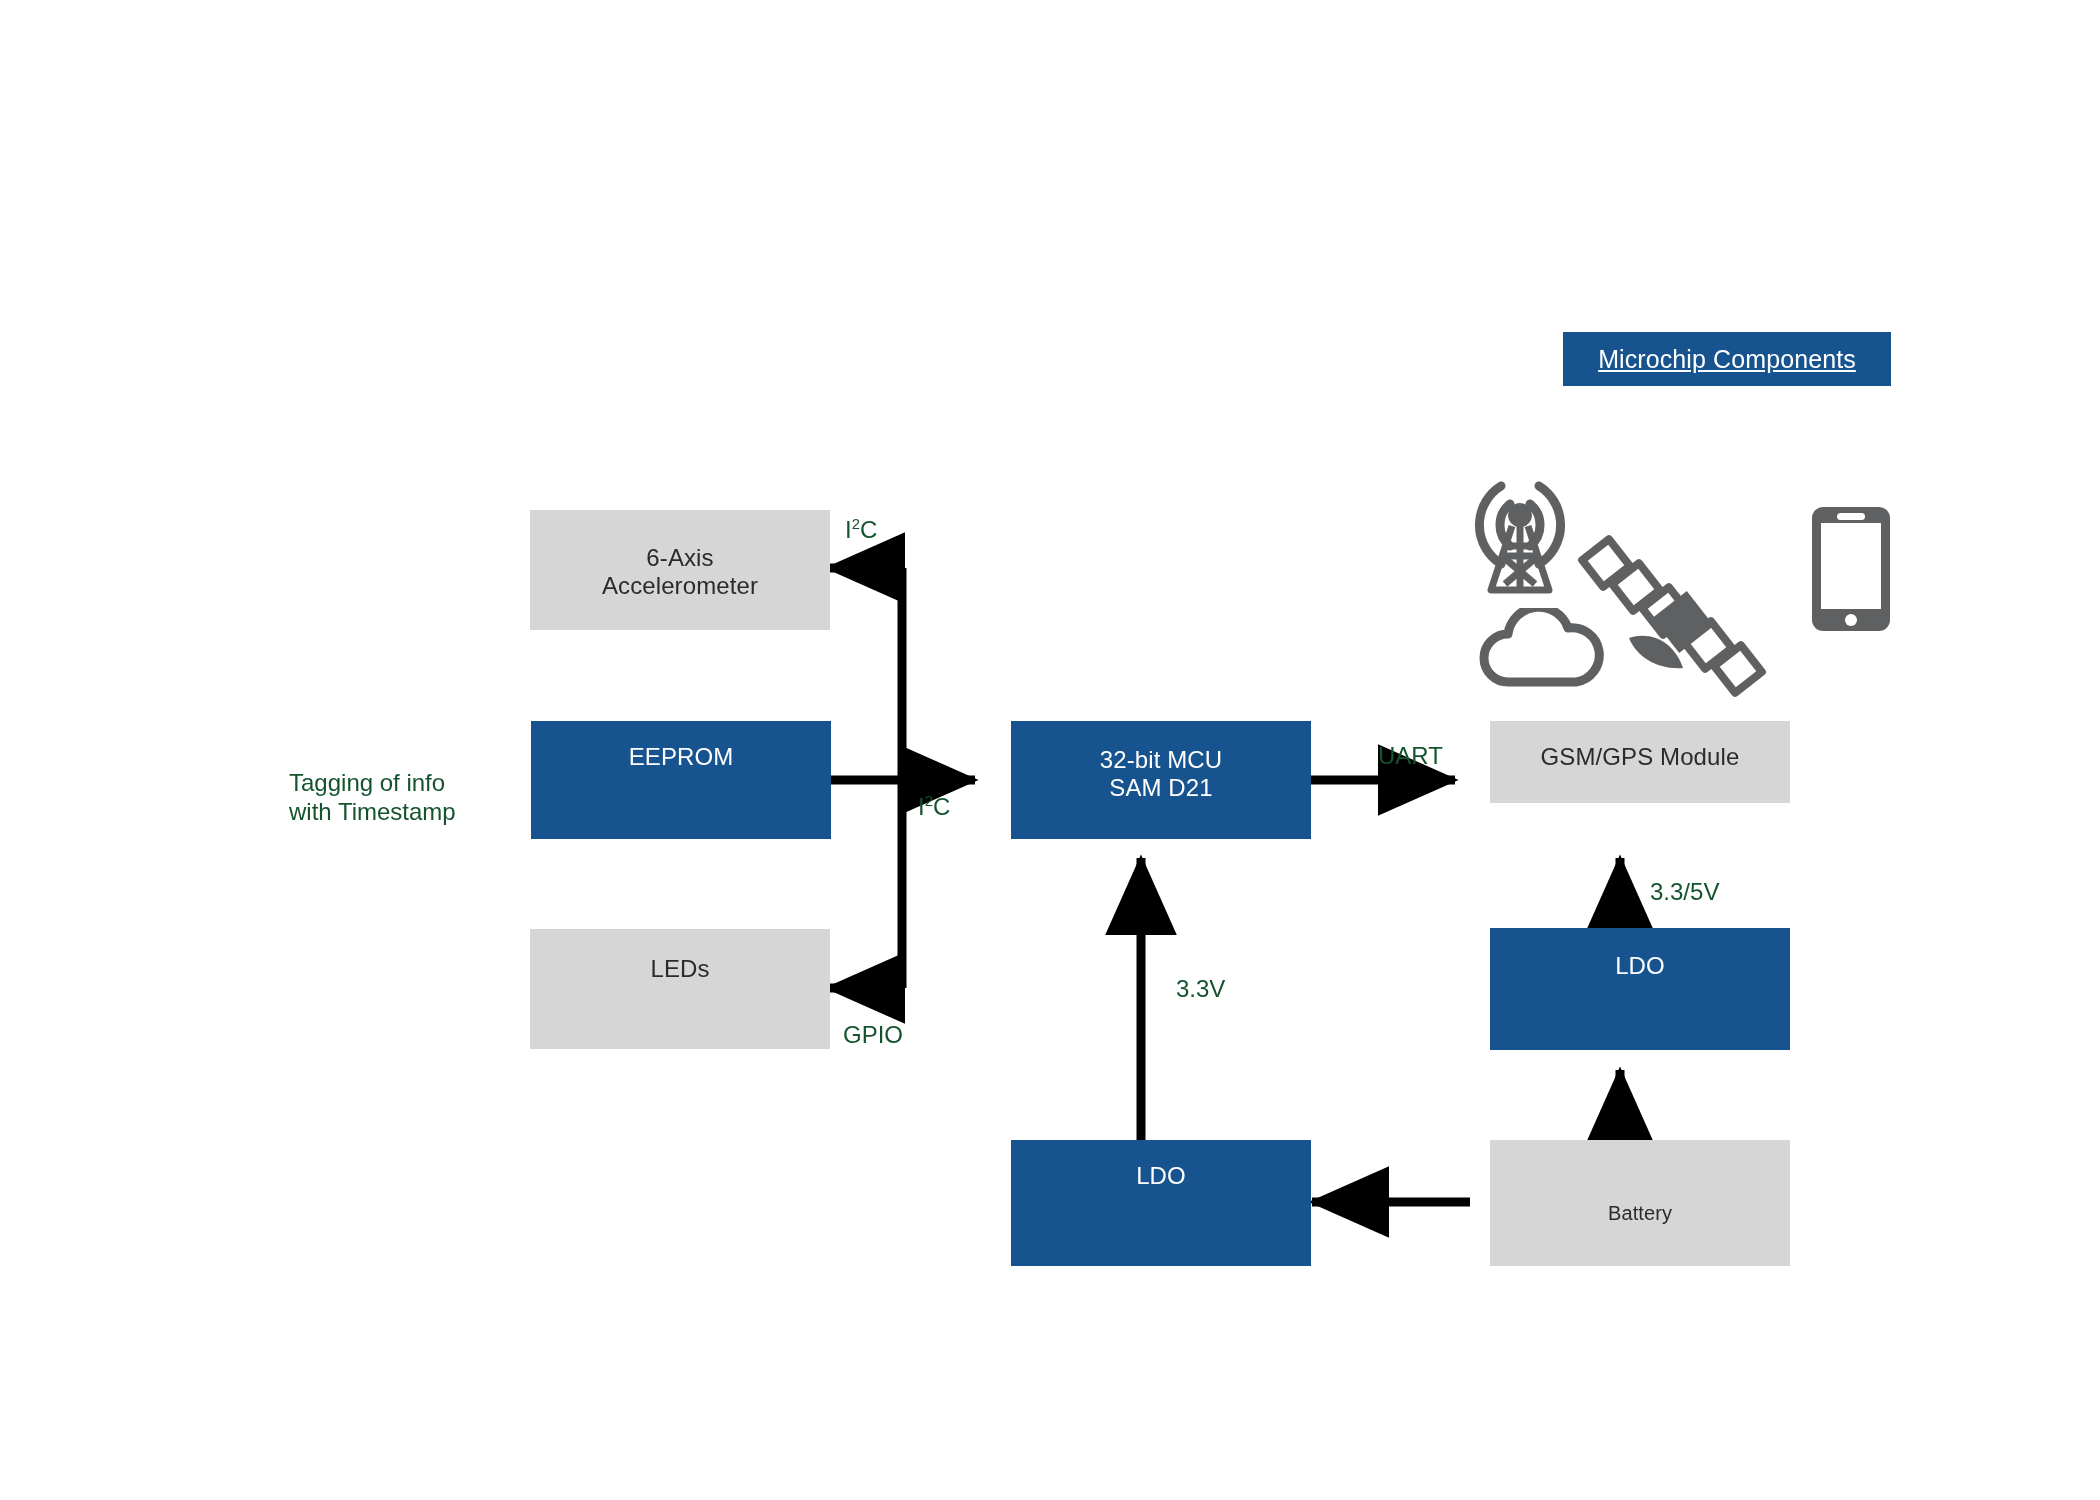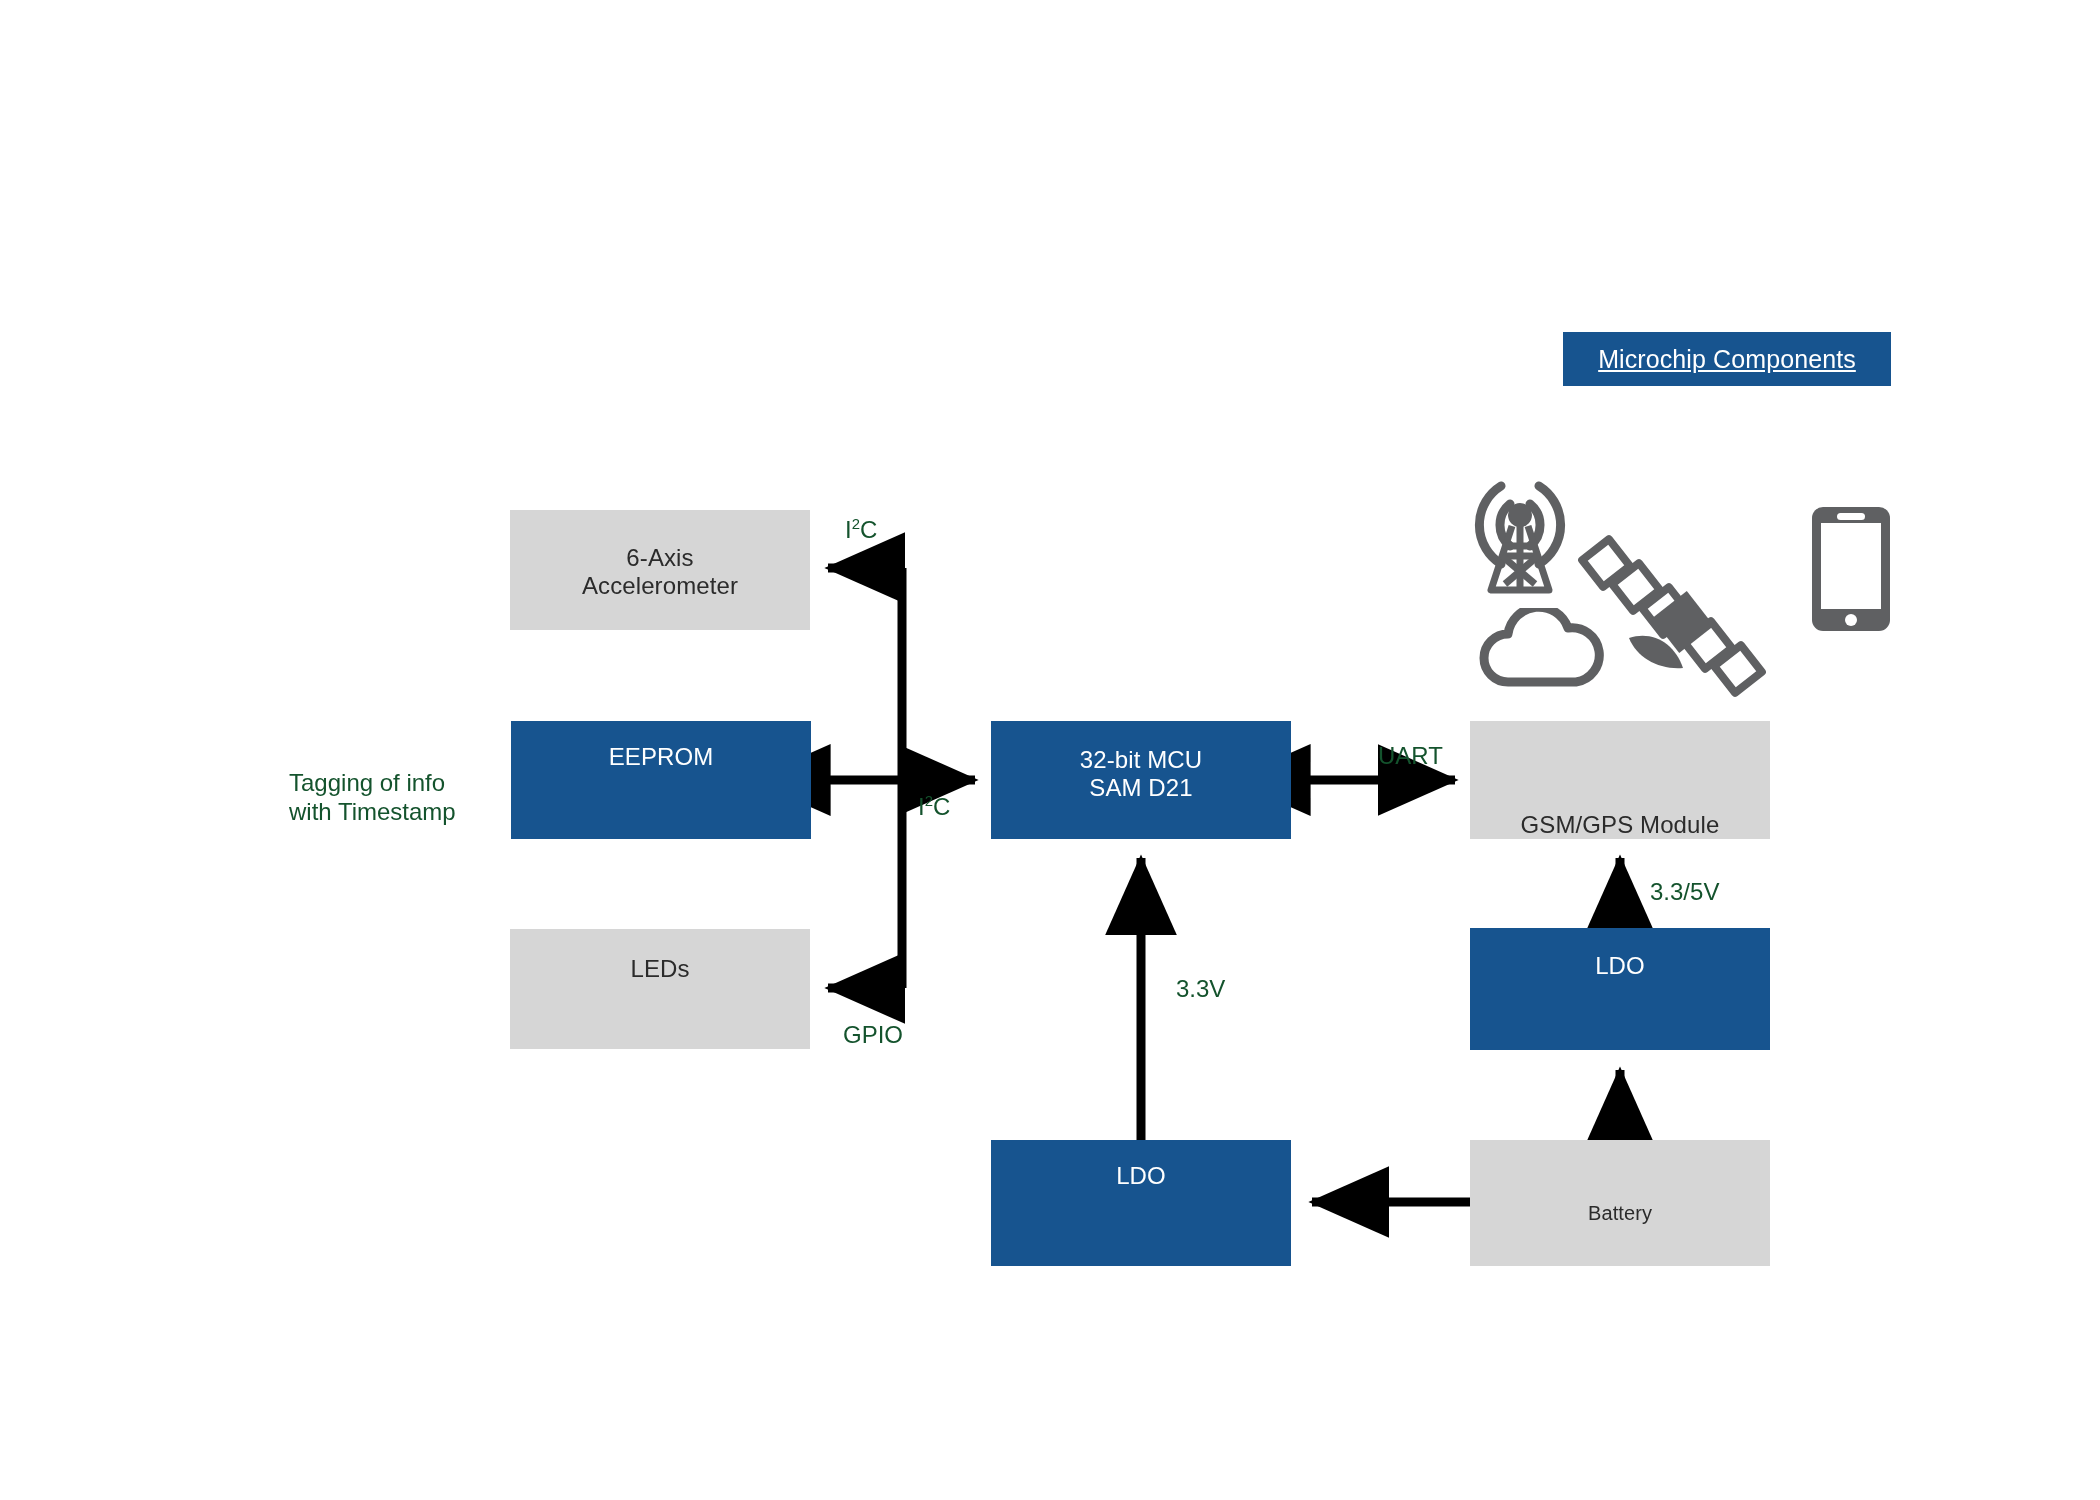--- a/index.html
+++ b/index.html
@@ -21,20 +21,21 @@
   }
   .blk {
     position: absolute;
     box-sizing: border-box;
     display: flex;
     flex-direction: column;
     align-items: center;
     text-align: center;
     line-height: 1.18;
     letter-spacing: 0.1px;
+    margin-left: 20px;
   }
   .blk.blue {
     background: #17548f;
     color: #ffffff;
   }
   .blk.gray {
     background: #d6d6d6;
     color: #2b2b2b;
   }
   .blk .ln { display: block; width: 100%; }
@@ -176,22 +177,22 @@
        font-size:24px; justify-content:flex-start; padding-top:26px;">
     <span class="ln">LEDs</span>
   </div>
 
   <div class="blk blue" style="left:991px; top:721px; width:300px; height:118px;
        font-size:24px; justify-content:center; padding-bottom:12px;">
     <span class="ln">32-bit MCU</span>
     <span class="ln">SAM D21</span>
   </div>
 
-  <div class="blk gray" style="left:1470px; top:721px; width:300px; height:118px;
-       font-size:24px; justify-content:flex-end; padding-top:22px;">
+  <div class="blk gray" style="left:1470px; top:721px; width:300px; height:82px;
+       font-size:24px; justify-content:flex-start; padding-top:22px;">
     <span class="ln">GSM/GPS Module</span>
   </div>
 
   <div class="blk blue" style="left:991px; top:1140px; width:300px; height:126px;
        font-size:24px; justify-content:flex-start; padding-top:22px;">
     <span class="ln">LDO</span>
   </div>
 
   <div class="blk blue" style="left:1470px; top:928px; width:300px; height:122px;
        font-size:24px; justify-content:flex-start; padding-top:24px;">

